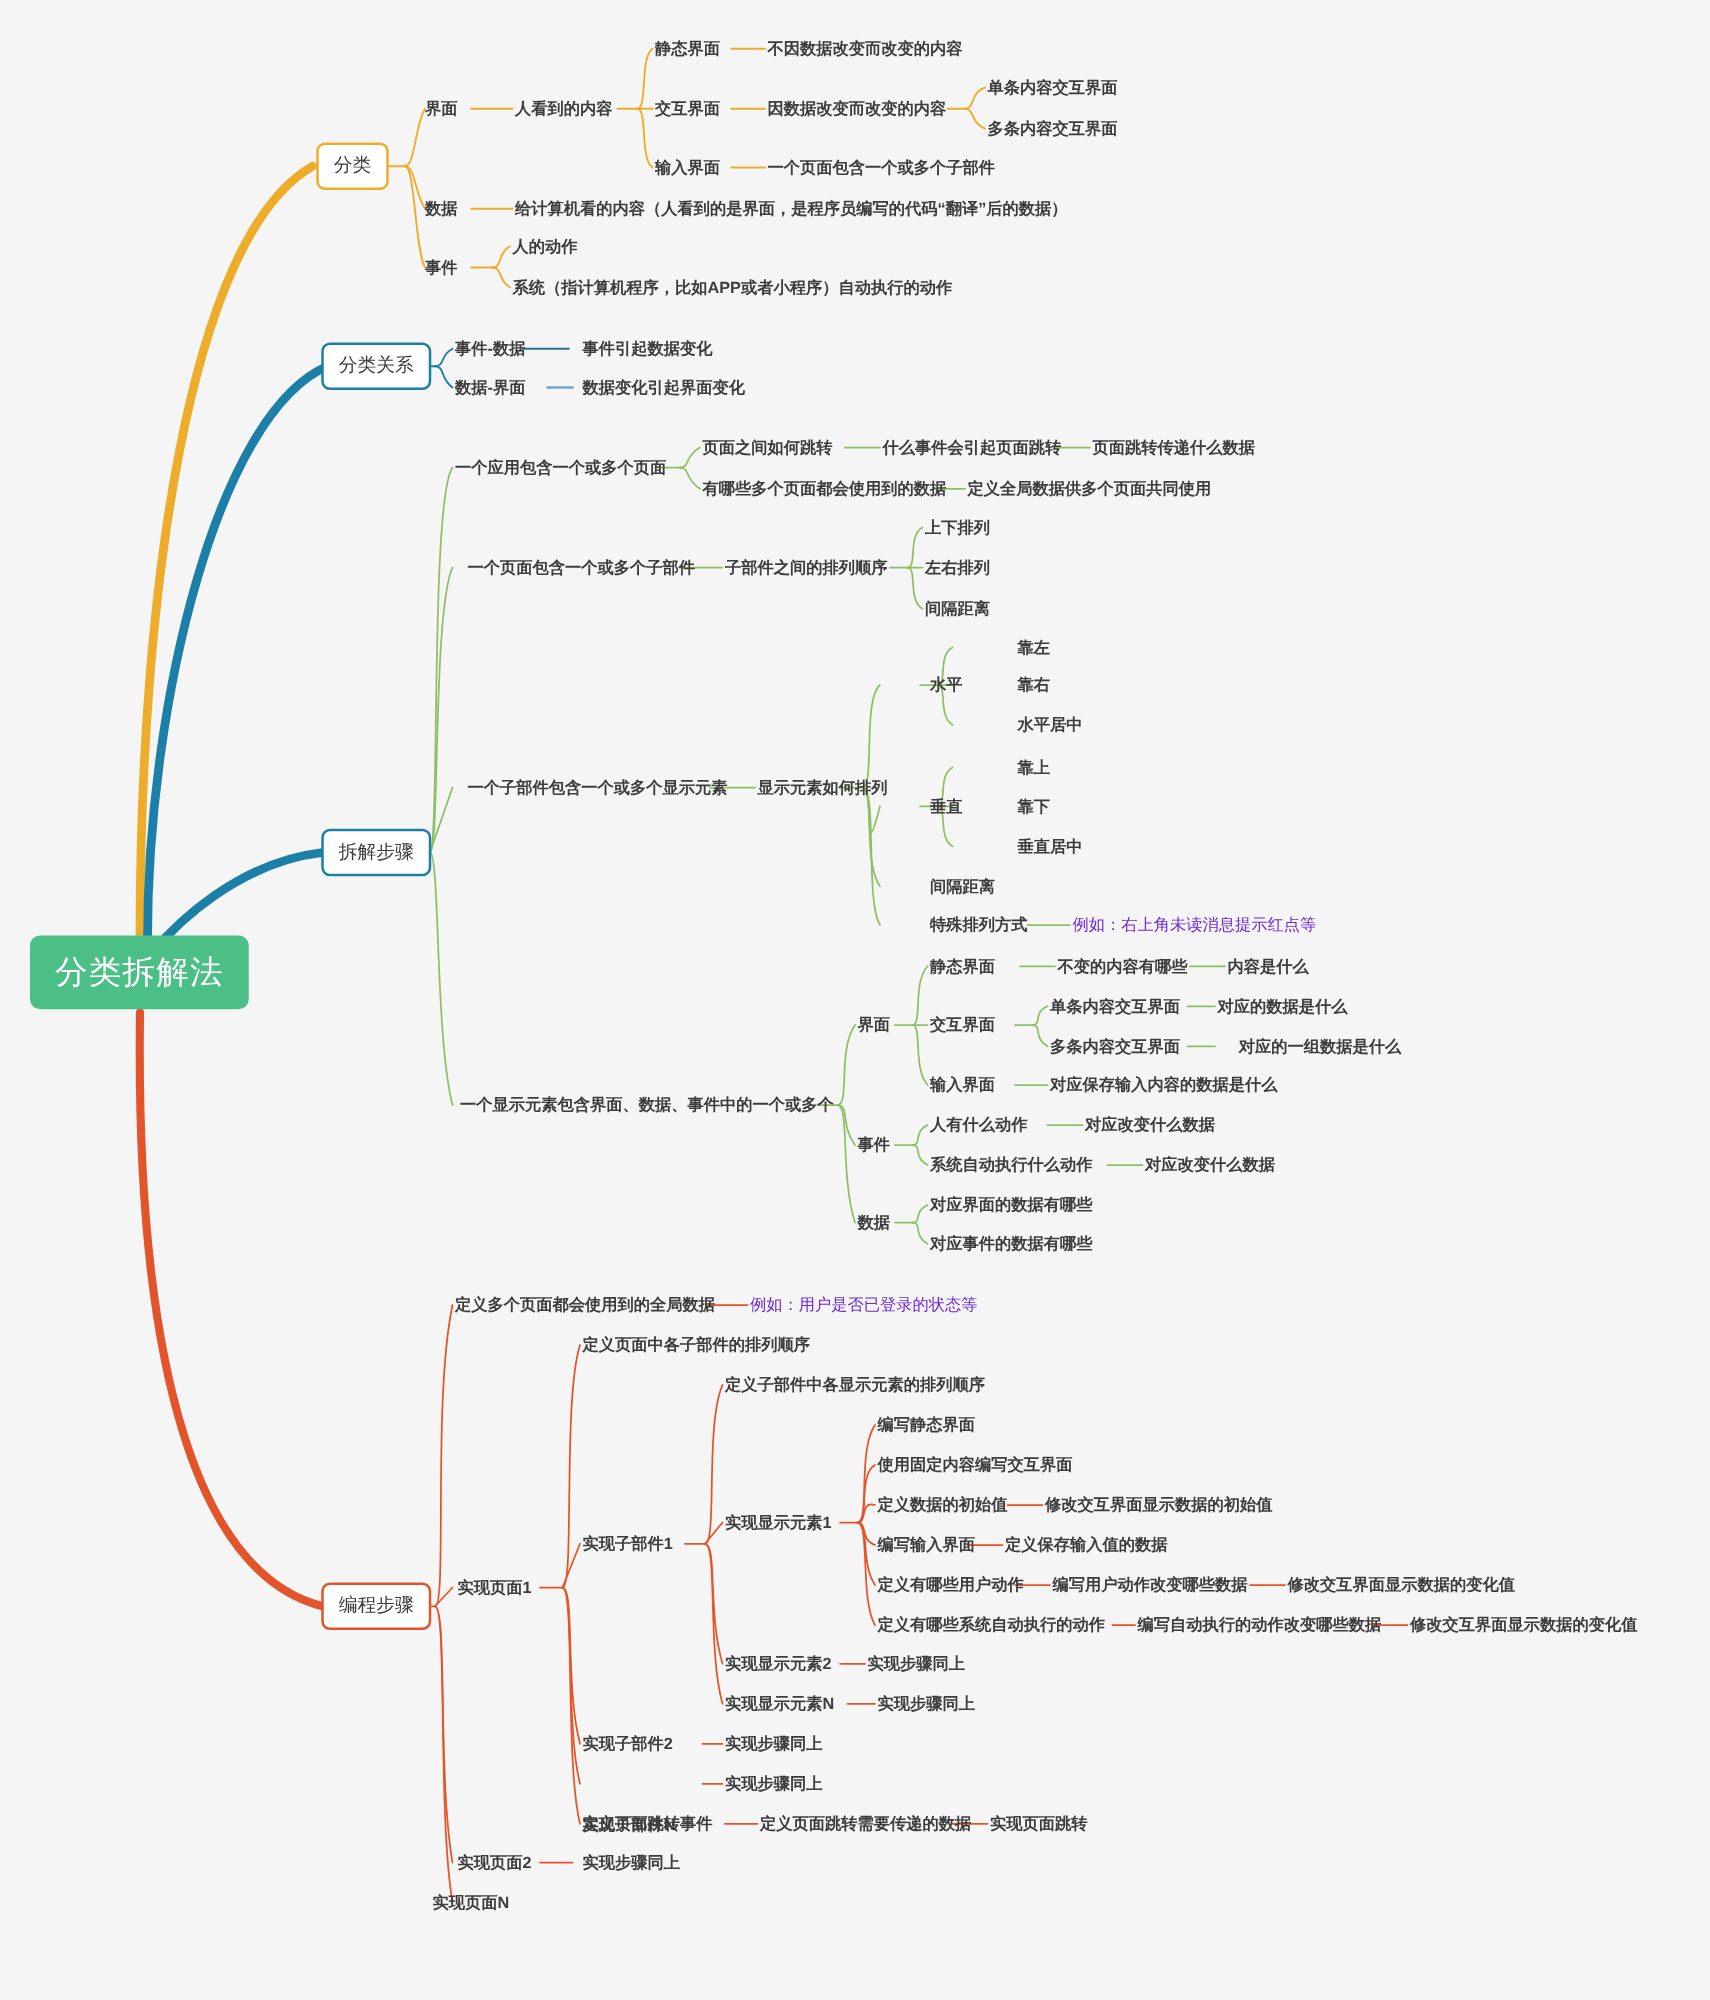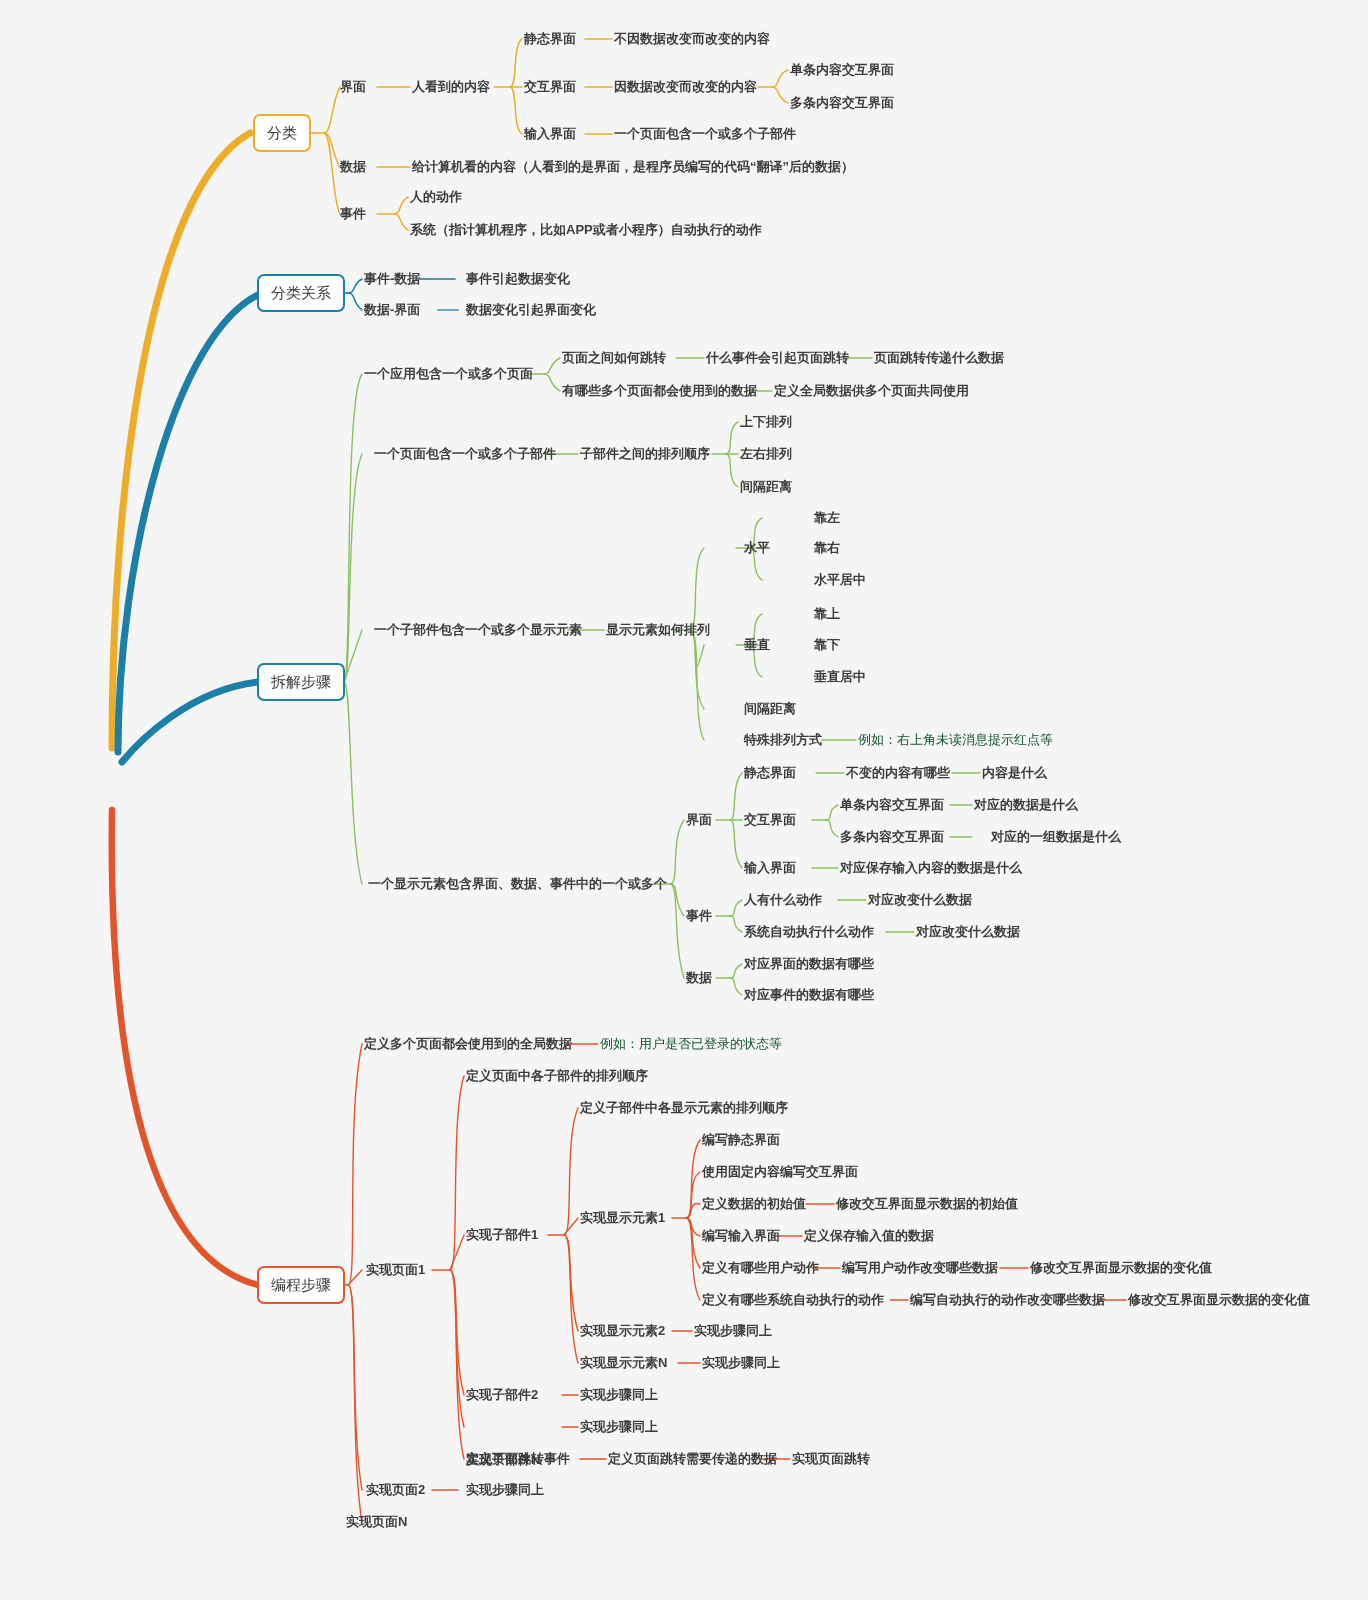--- a/index.html
+++ b/index.html
@@ -53,21 +53,21 @@
   .l1.teal  { border-color: #1c7fa8; }
   .l1.orange{ border-color: #e2552a; }
   
   .t {
     font-size: 13px;
     color: #3d3d3d;
     font-weight: bold;
   }
   .t.light {
     font-weight: normal;
-    color: #14532d;
+    color: #6d28d9;
   }
 </style>
 </head>
 <body>
 
 <div id="canvas">
 
   <svg id="edges" viewBox="0 0 1368 1600" xmlns="http://www.w3.org/2000/svg">
     <g fill="none" stroke-linecap="round">
 
@@ -225,20 +225,21 @@
         <path d="M562,1427 L578,1427"></path>
 
         <path d="M580,1459 L606,1459"></path>
         <path d="M762,1459 L790,1459"></path>
 
         <path d="M432,1490 L458,1490"></path>
       </g>
     </g>
   </svg>
 
+  <div class="node root" style="left:24px; top:778px;">分类拆解法</div>
 
   <div class="node l1 amber" style="left:253px; top:133px;">分类</div>
 
   <div class="node t" style="left:340px; top:87px;">界面</div>
   <div class="node t" style="left:412px; top:87px;">人看到的内容</div>
   <div class="node t" style="left:524px; top:39px;">静态界面</div>
   <div class="node t" style="left:614px; top:39px;">不因数据改变而改变的内容</div>
   <div class="node t" style="left:524px; top:87px;">交互界面</div>
   <div class="node t" style="left:614px; top:87px;">因数据改变而改变的内容</div>
   <div class="node t" style="left:790px; top:70px;">单条内容交互界面</div>

